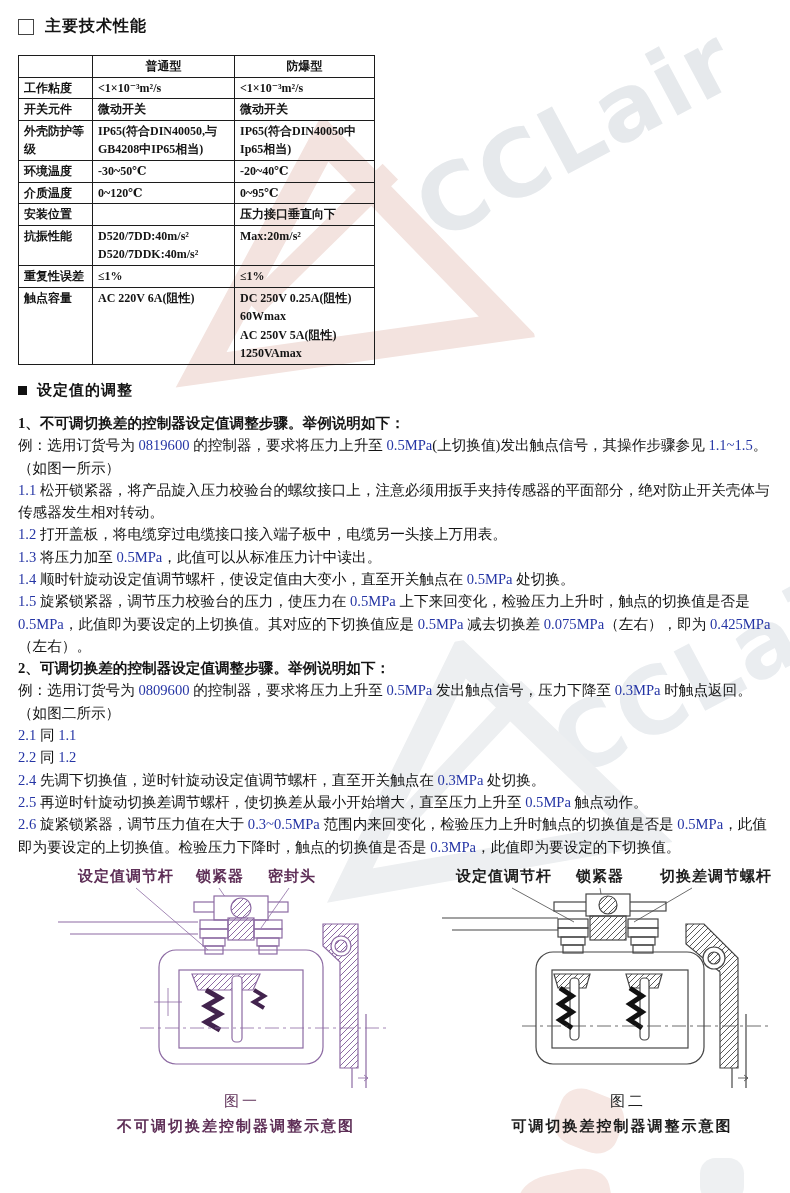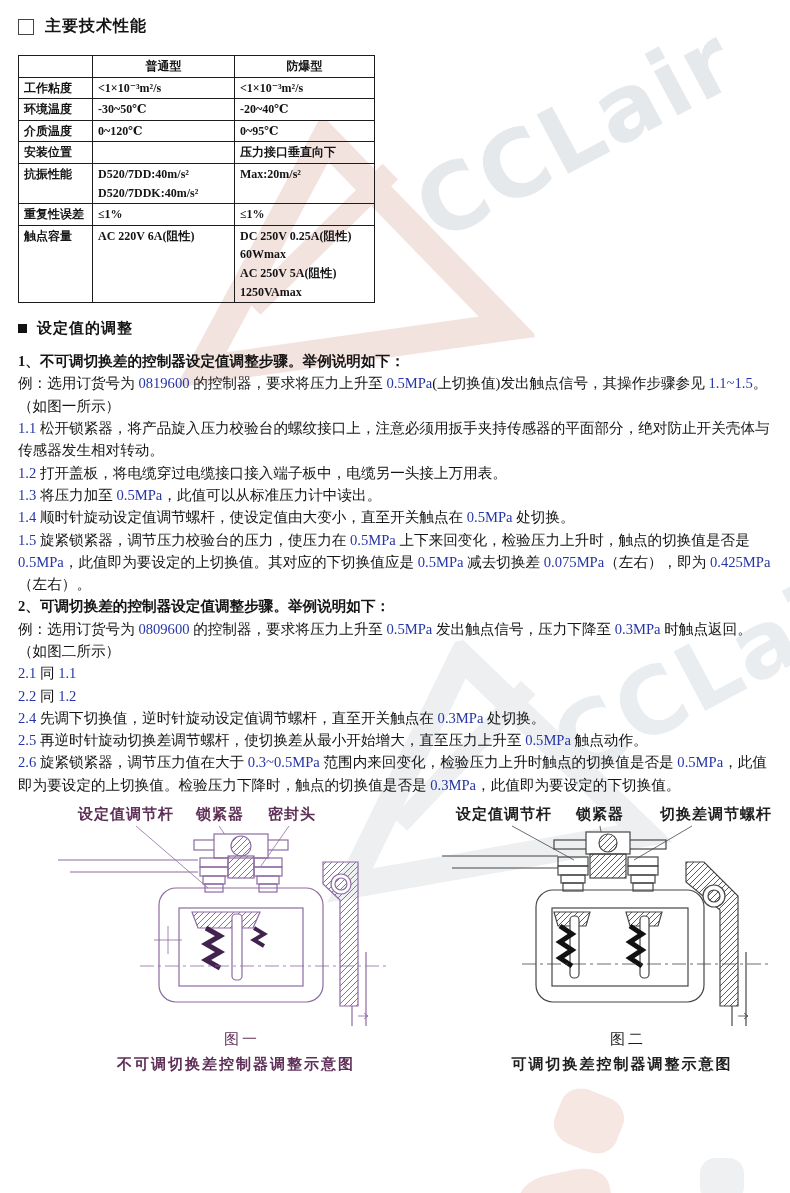--- a/index.html
+++ b/index.html
@@ -82,20 +82,44 @@
       <tbody>
           <tr>
             <th>
               <div>工作粘度</div>
             </th>
             <td>
               <div>&lt;1×10⁻³m²/s</div>
             </td>
             <td>
               <div>&lt;1×10⁻³m²/s</div>
+            </td>
+          </tr>
+          <tr>
+            <th>
+              <div>开关元件</div>
+            </th>
+            <td>
+              <div>微动开关</div>
+            </td>
+            <td>
+              <div>微动开关</div>
+            </td>
+          </tr>
+          <tr>
+            <th>
+              <div>外壳防护等级</div>
+            </th>
+            <td>
+              <div>IP65(符合DIN40050,与</div>
+              <div>GB4208中IP65相当)</div>
+            </td>
+            <td>
+              <div>IP65(符合DIN40050中</div>
+              <div>Ip65相当)</div>
             </td>
           </tr>
           <tr>
             <th>
               <div>环境温度</div>
             </th>
             <td>
               <div>-30~50℃</div>
             </td>
             <td>

